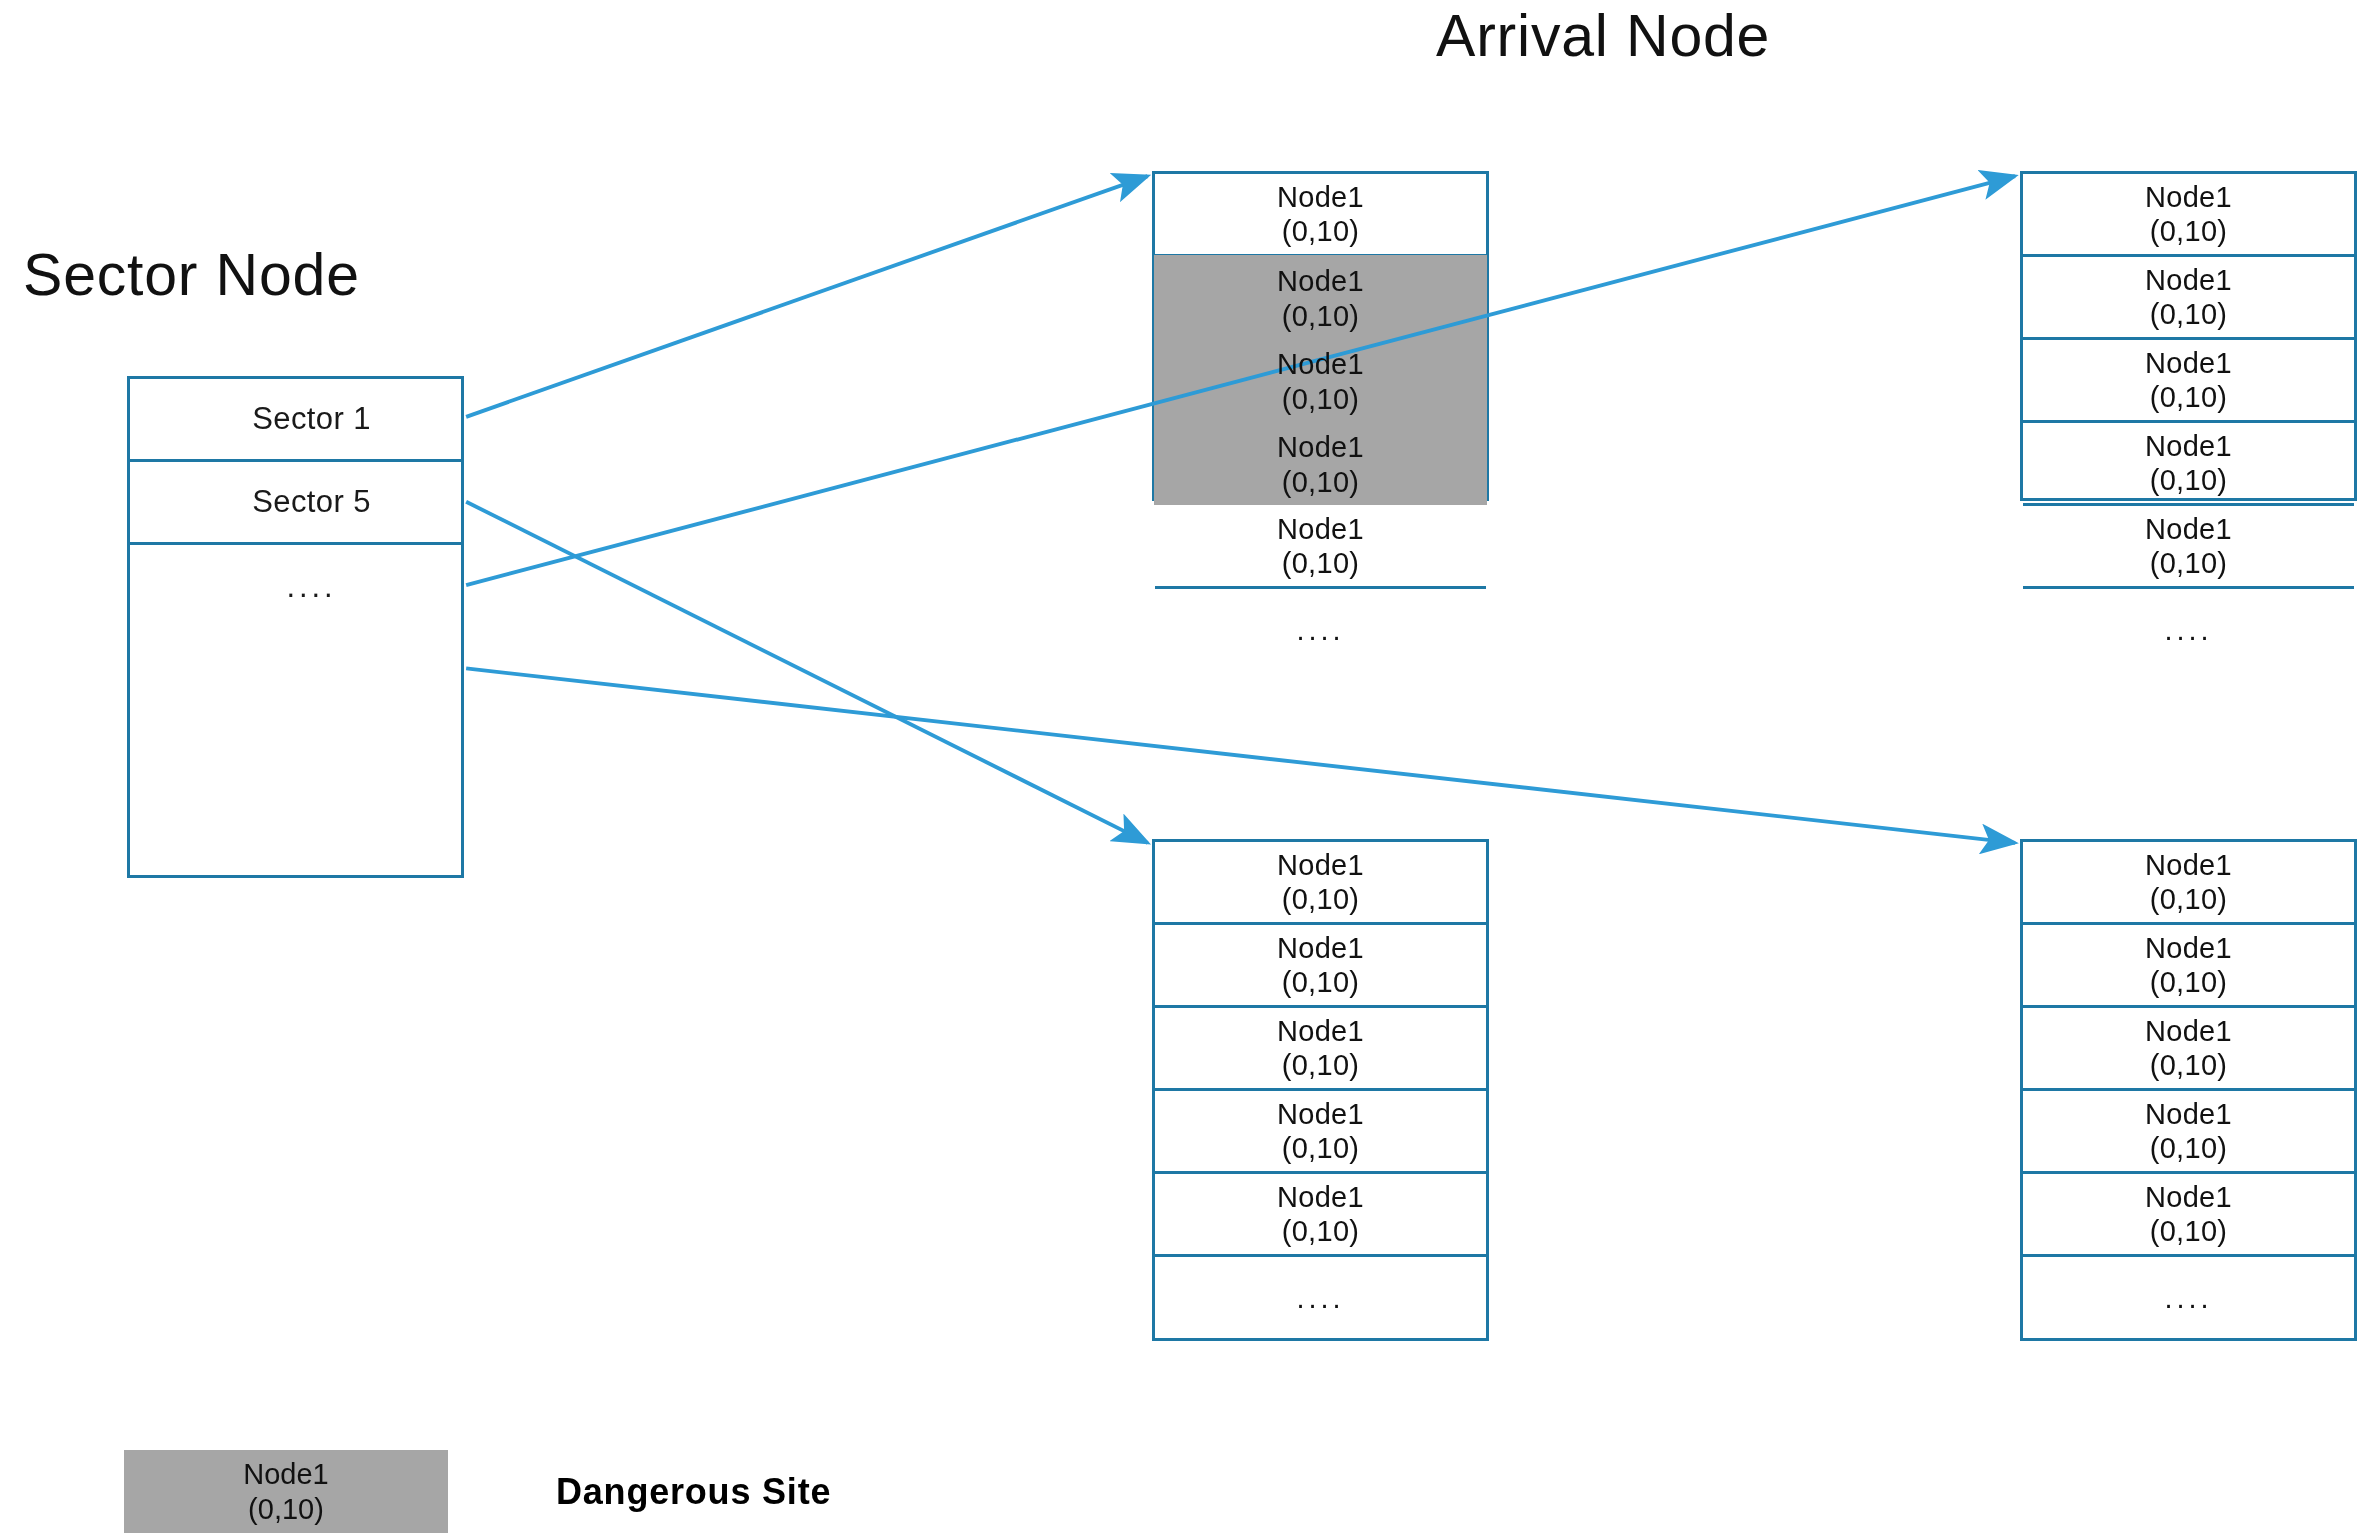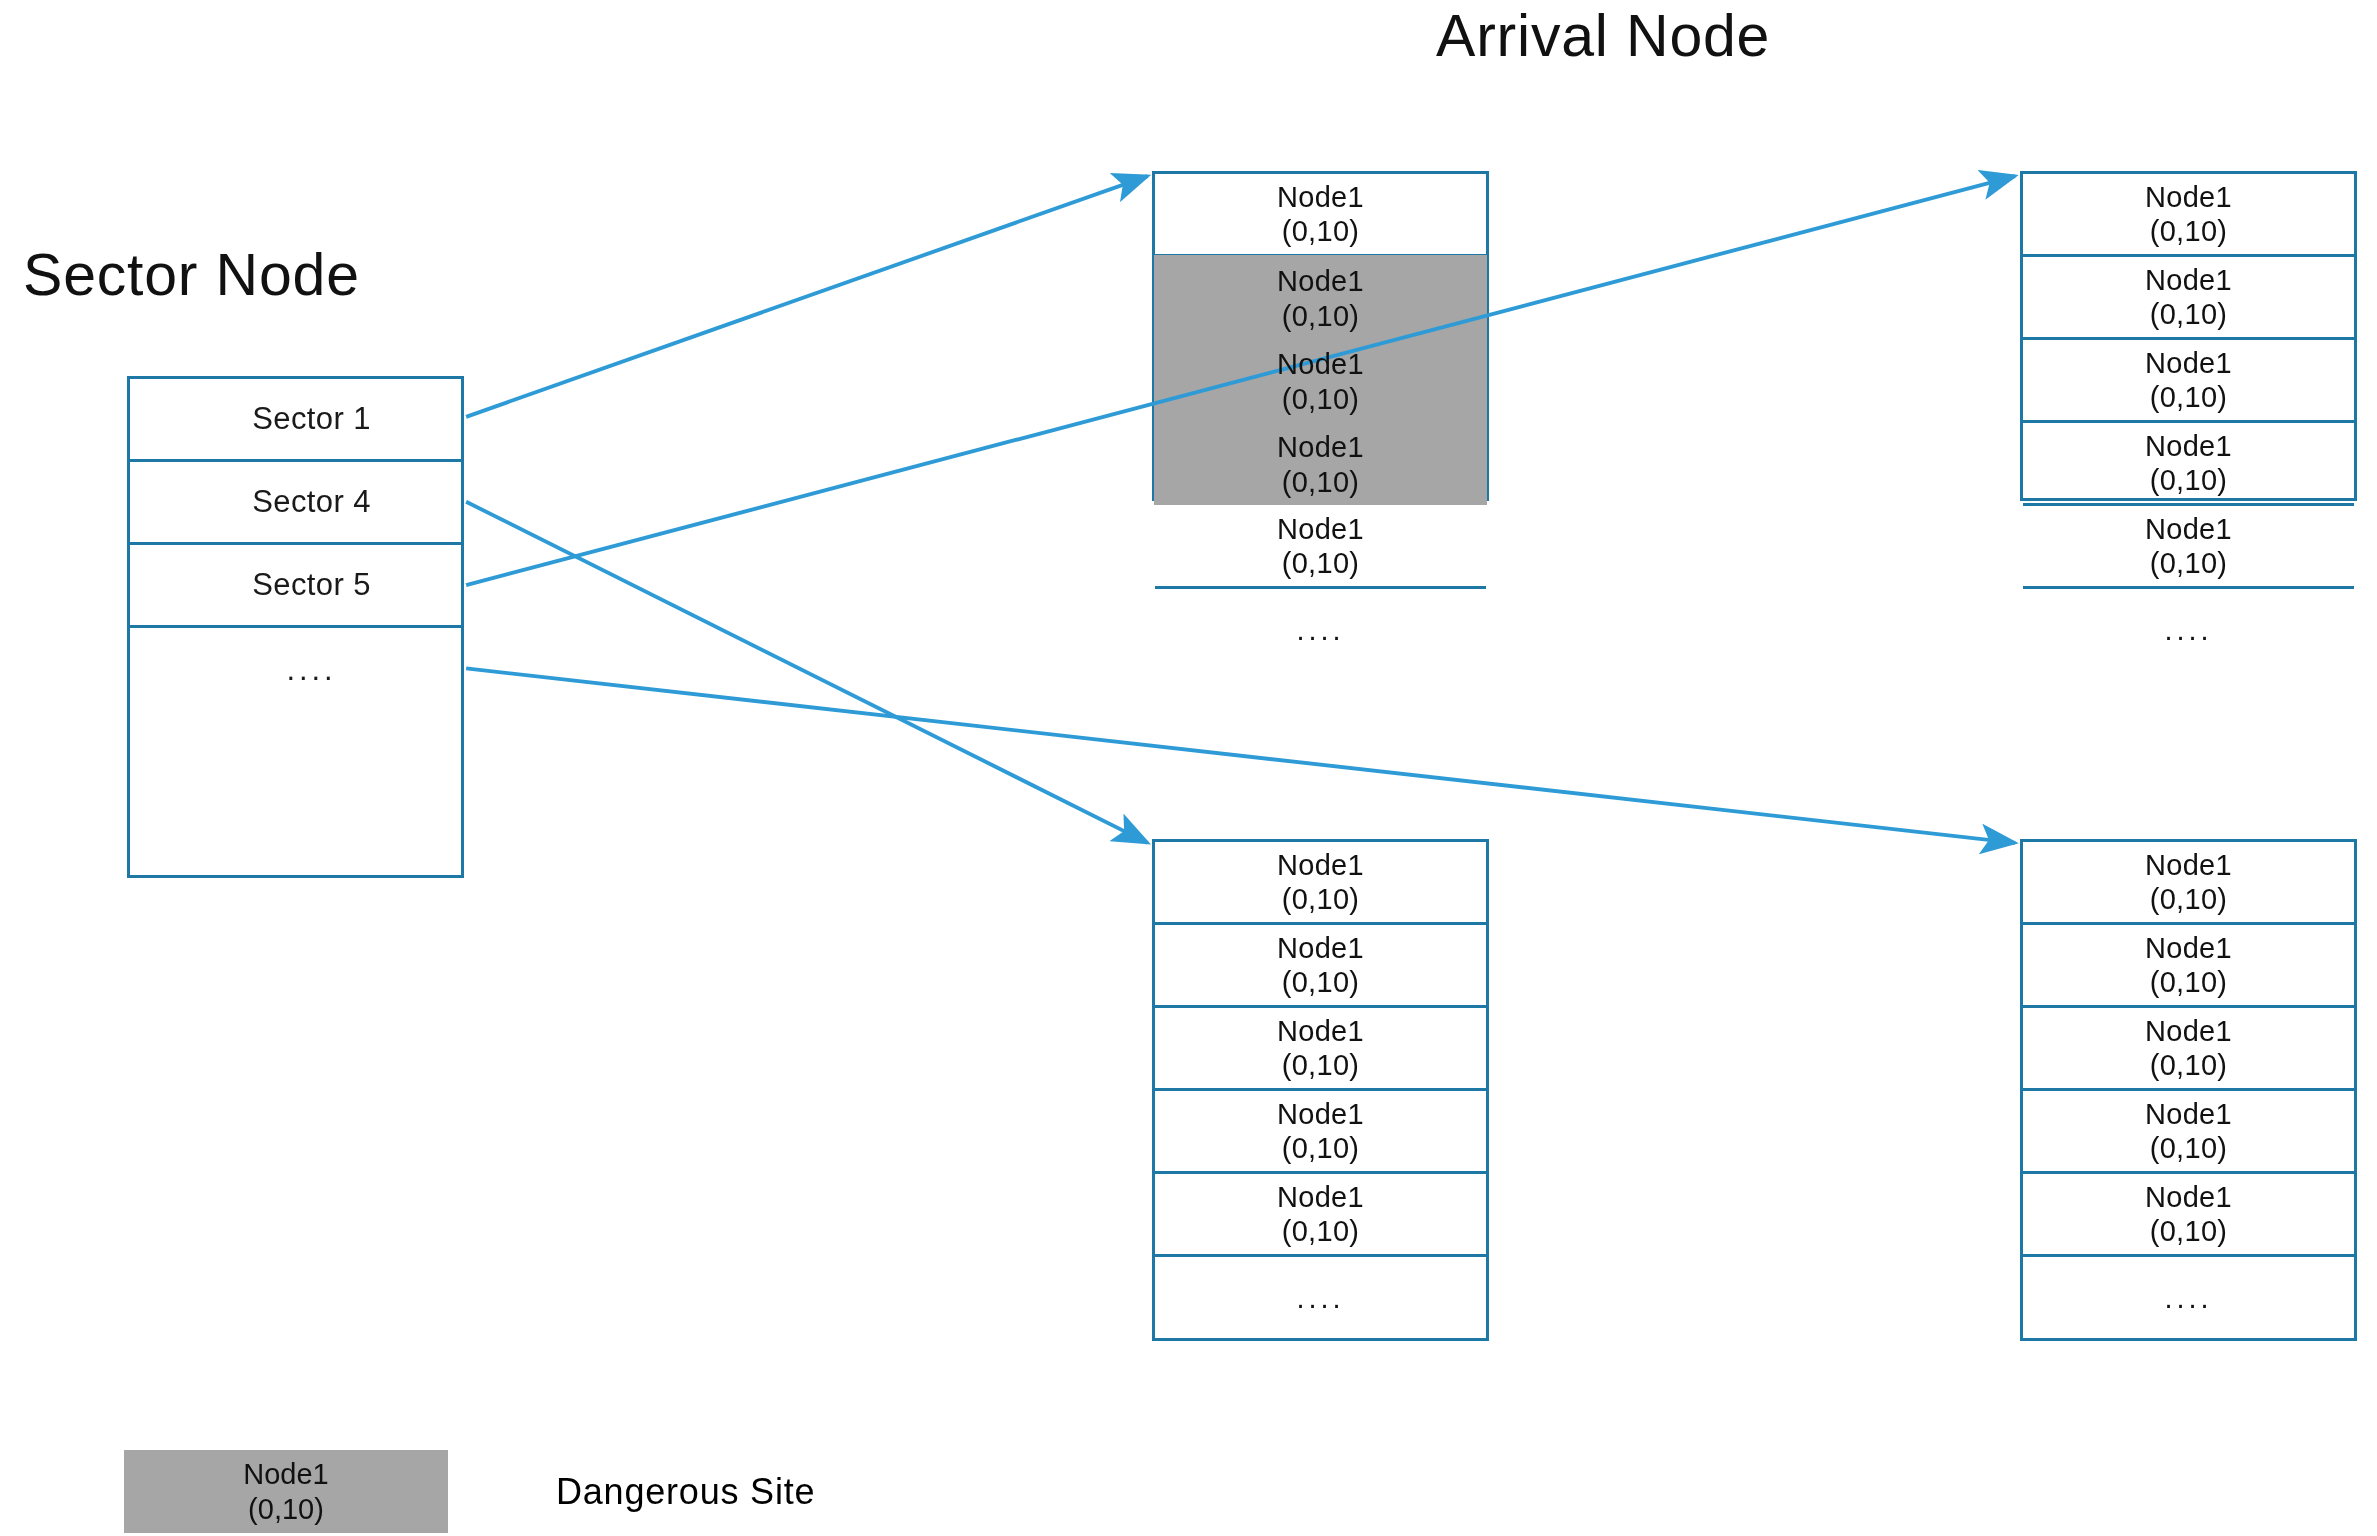--- a/index.html
+++ b/index.html
@@ -134,38 +134,37 @@
     flex-direction: column;
     align-items: center;
     justify-content: center;
     font-size: 29px;
     line-height: 1.18;
     color: #111111;
   }
   #legend-label {
     margin-left: 108px;
     font-size: 36px;
-    font-weight: 400;
+    font-weight: 700;
     letter-spacing: 0.8px;
     color: #000000;
     white-space: nowrap;
   }
 </style>
 </head>
 <body>
 
 <div id="canvas">
 
   <div class="heading" id="arrival-heading">Arrival Node</div>
 
   <div class="heading" id="sector-heading">Sector Node</div>
 
   <div class="node-table" id="sector-table">
     <div class="node-row">Sector 1</div>
-    <div class="node-row">Sector 4</div>
     <div class="node-row">Sector 5</div>
     <div class="node-row ellipsis">....</div>
   </div>
 
   <div class="node-table arrival-table" id="arrival-table-tl">
     <div class="node-row">
       <span class="ln">Node1</span>
       <span class="ln">(0,10)</span>
     </div>
     <div class="node-row danger">

